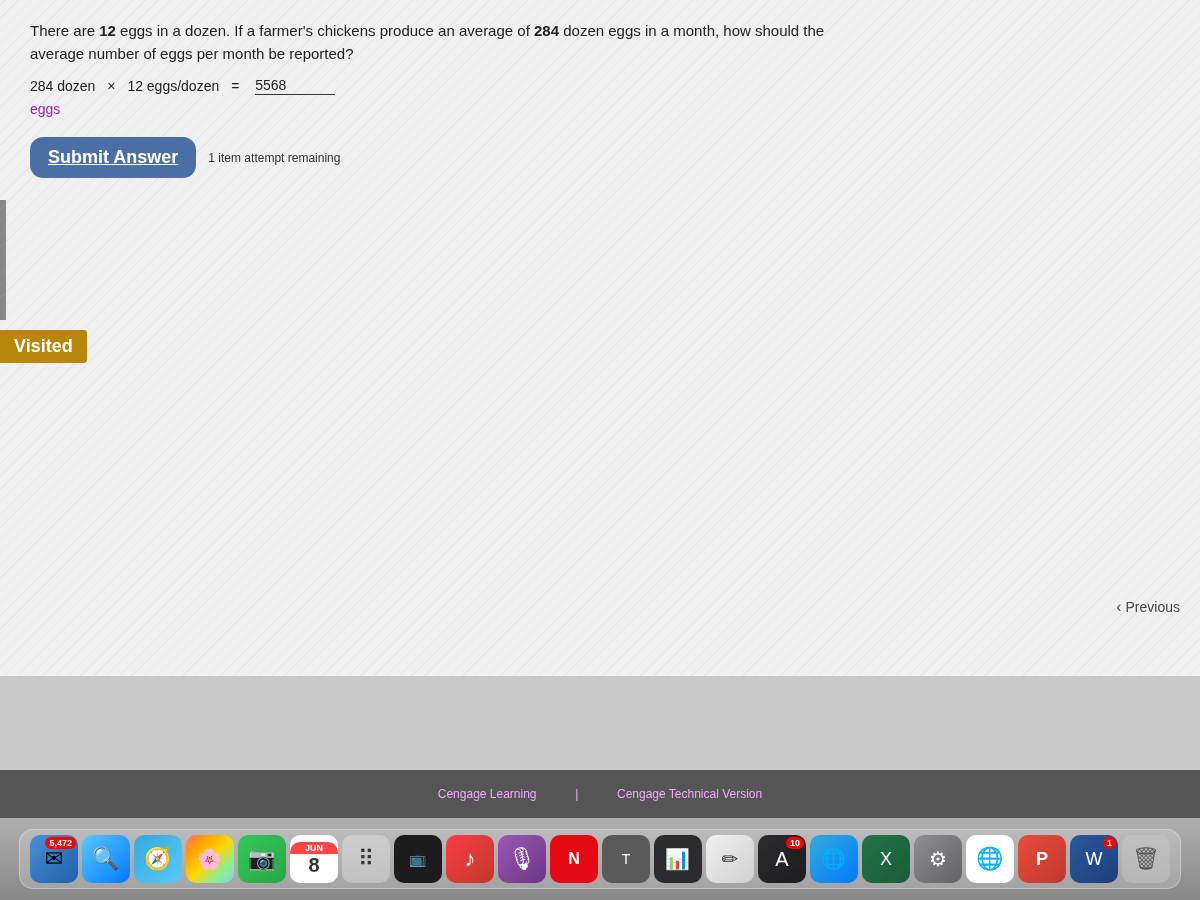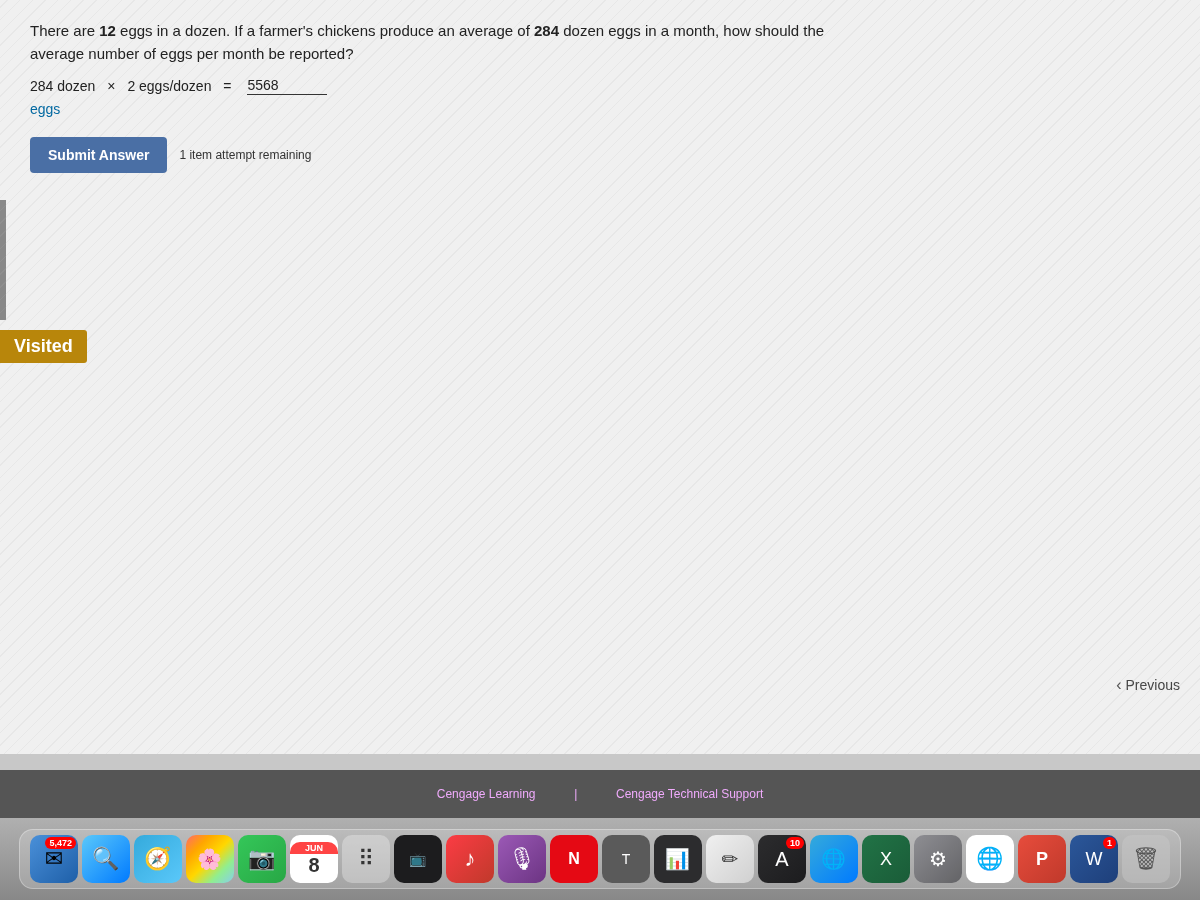--- a/index.html
+++ b/index.html
@@ -9,21 +9,21 @@
       height: 900px;
       overflow: hidden;
       font-family: Arial, Helvetica, sans-serif;
       background: #c8c8c8;
       position: relative;
     }
 
     
     .main-content {
       width: 100%;
-      height: 754px;
+      height: 676px;
       background: #f0f0f0;
       padding: 20px 30px;
       position: relative;
       overflow: hidden;
     }
 
     
     .main-content::after {
       content: '';
       position: absolute;
@@ -73,40 +73,41 @@
     .answer-underline {
       border-bottom: 1px solid #333;
       min-width: 80px;
       display: inline-block;
       margin: 0 4px;
       padding-bottom: 1px;
     }
 
     .unit-text {
       font-size: 14px;
-      color: #0369a1;
+      color: #a21caf;
       margin-bottom: 20px;
     }
 
     .buttons-row {
       display: flex;
       align-items: center;
       gap: 12px;
       margin-bottom: 30px;
     }
 
     .btn-submit {
       background: #4a6fa5;
       color: white;
       border: none;
       padding: 10px 18px;
-      font-size: 14px;
+      font-size: 18px;
       font-weight: bold;
-      border-radius: 4px;
+      border-radius: 13px;
       cursor: pointer;
+      text-decoration: underline;
     }
 
     .btn-try {
       background: #5a8fc4;
       color: white;
       border: none;
       padding: 10px 18px;
       font-size: 14px;
       font-weight: bold;
       border-radius: 4px;
@@ -258,21 +259,21 @@
 
     <p class="question-text">
       There are <strong>12</strong> eggs in a dozen. If a farmer's chickens produce an average of <strong>284</strong> dozen eggs in a month, how should the average number of eggs per
       month be reported?
     </p>
 
     <div class="answer-row">
       <span class="equation">
         <span>284 dozen</span>
         &nbsp;<span>×</span>&nbsp;
-        <span>2 eggs/dozen</span>
+        <span>12 eggs/dozen</span>
         &nbsp;<span>=</span>&nbsp;
         <span class="answer-underline">5568</span>
       </span>
     </div>
 
     <div class="unit-text">eggs</div>
 
     <div class="buttons-row">
       <button class="btn-submit">Submit Answer</button>
       <span class="attempt-text">1 item attempt remaining</span>
@@ -288,21 +289,21 @@
     <span class="chevron-left">‹</span>
     <span>Previous</span>
   </button>
 
 </div>
 
 <div class="bottom-bar">
   <span class="footer-links">
     <span>Cengage Learning</span>
     &nbsp;<span>|</span>&nbsp;
-    <span>Cengage Technical Support</span>
+    <span>Cengage Technical Version</span>
   </span>
 </div>
 
 <div class="dock-area">
   <div class="dock-bar">
 
     <div class="dock-icon mail">
       ✉
       <span class="badge">5,472</span>
     </div>

